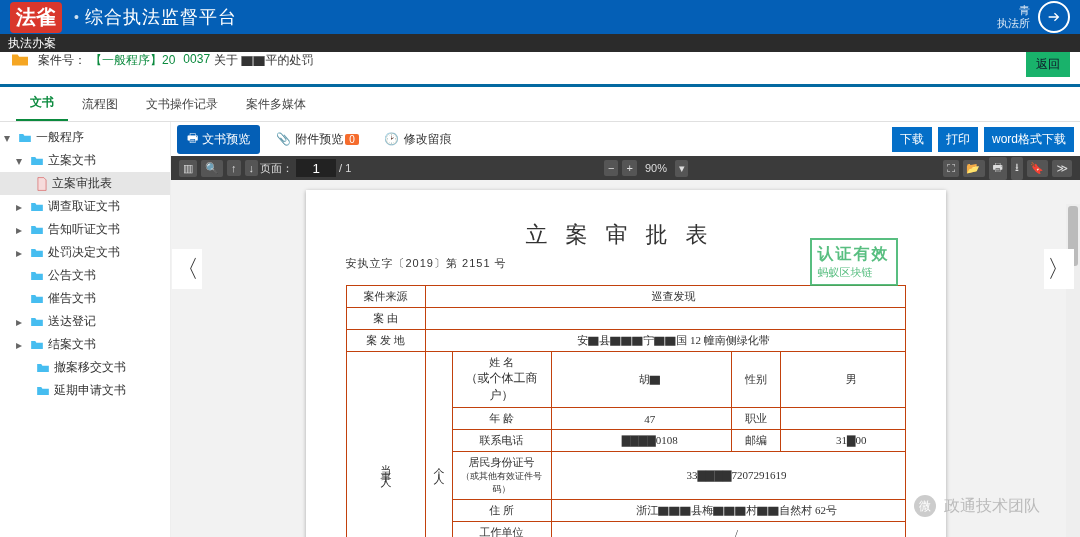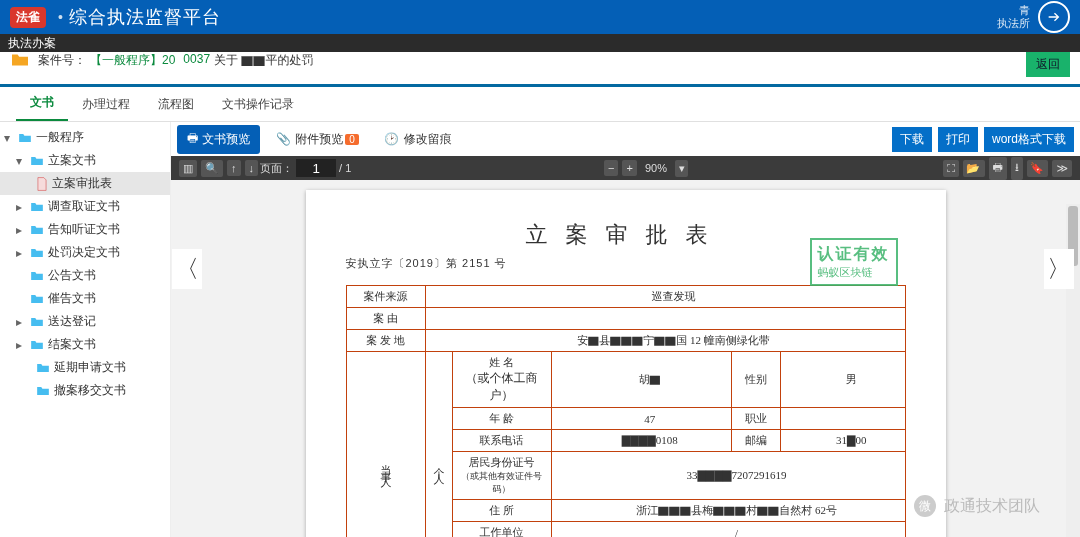--- a/index.html
+++ b/index.html
@@ -1,17 +1,17 @@
 <!DOCTYPE html>
 <html><head>
 <meta charset="utf-8">
 <style>
 html,body{margin:0;padding:0;font-family:"Microsoft YaHei",Arial,sans-serif;font-size:12px;color:#333;background:#fff;width:1080px;height:537px;overflow:hidden}
 .header{background:#045fb6;height:34px;display:flex;align-items:center;color:#fff;padding:0 10px;position:relative}
-.logo-box{background:#d9372c;color:#fff;font-weight:bold;padding:2px 6px;border-radius:4px;font-size:12px;margin-right:6px;font-family:"KaiTi",serif}
+.logo-box{background:#d9372c;color:#fff;font-weight:bold;padding:2px 6px;border-radius:4px;font-size:20px;margin-right:6px;font-family:"KaiTi",serif}
 .header-title{font-size:18px;letter-spacing:1px}
 .header-dot{margin:0 6px;font-size:14px;opacity:.8}
 .user-area{position:absolute;right:50px;font-size:11px;line-height:13px;text-align:right;opacity:.85}
 .exit-btn{position:absolute;right:10px;width:28px;height:28px;border:2px solid #fff;border-radius:50%;display:flex;align-items:center;justify-content:center;cursor:pointer}
 .exit-btn svg{width:16px;height:16px;fill:#fff}
 .subnav{background:#2b2b2b;color:#fff;height:18px;line-height:18px;padding:0 8px;font-size:12px}
 .case-bar{display:flex;align-items:flex-start;height:32px;padding:0 10px;border-bottom:3px solid #0369a1}
 .folder-icon{width:20px;height:16px;margin-right:8px}
 .folder-icon svg{width:100%;height:100%;fill:#f5a623}
 .case-label{color:#333}
@@ -91,23 +91,23 @@
       </svg></span>
   <span class="case-label">案件号：</span>
   <span class="case-num-tag">【一般程序】20</span>
   <span class="case-num-tag">0037</span>
   <span> 关于 ▇▇平的处罚</span>
   <button class="back-btn">返回</button>
 </div>
 
 <div class="tabs">
   <div class="tab active">文书</div>
-  <div class="tab">办理过程</div>
   <div class="tab">流程图</div>
   <div class="tab">文书操作记录</div>
+  <div class="tab">案件多媒体</div>
 </div>
 
 <div class="workspace">
 
   <div class="sidebar">
     <div class="tree-row">
         <span class="caret">▾</span>
         <span class="folder"><svg viewBox="0 0 24 20">
             <path d="M2 3h7l2 3h11v11H2z"></path>
           </svg></span>
@@ -173,27 +173,27 @@
         <span class="caret">▸</span>
         <span class="folder"><svg viewBox="0 0 24 20">
             <path d="M2 3h7l2 3h11v11H2z"></path>
           </svg></span>
         <span>结案文书</span>
       </div>
     <div class="tree-row indent2">
         <span class="folder"><svg viewBox="0 0 24 20">
             <path d="M2 3h7l2 3h11v11H2z"></path>
           </svg></span>
+        <span>撤案移交文书</span>
+      </div>
+    <div class="tree-row indent2">
+        <span class="folder"><svg viewBox="0 0 24 20">
+            <path d="M2 3h7l2 3h11v11H2z"></path>
+          </svg></span>
         <span>延期申请文书</span>
-      </div>
-    <div class="tree-row indent2">
-        <span class="folder"><svg viewBox="0 0 24 20">
-            <path d="M2 3h7l2 3h11v11H2z"></path>
-          </svg></span>
-        <span>撤案移交文书</span>
       </div>
   </div>
 
   <div class="main">
     <div class="toolbar">
       <div class="tbtn primary">
           <span class="ico">🖶</span>
           <span>文书预览</span>
         </div>
       <div class="tbtn">

